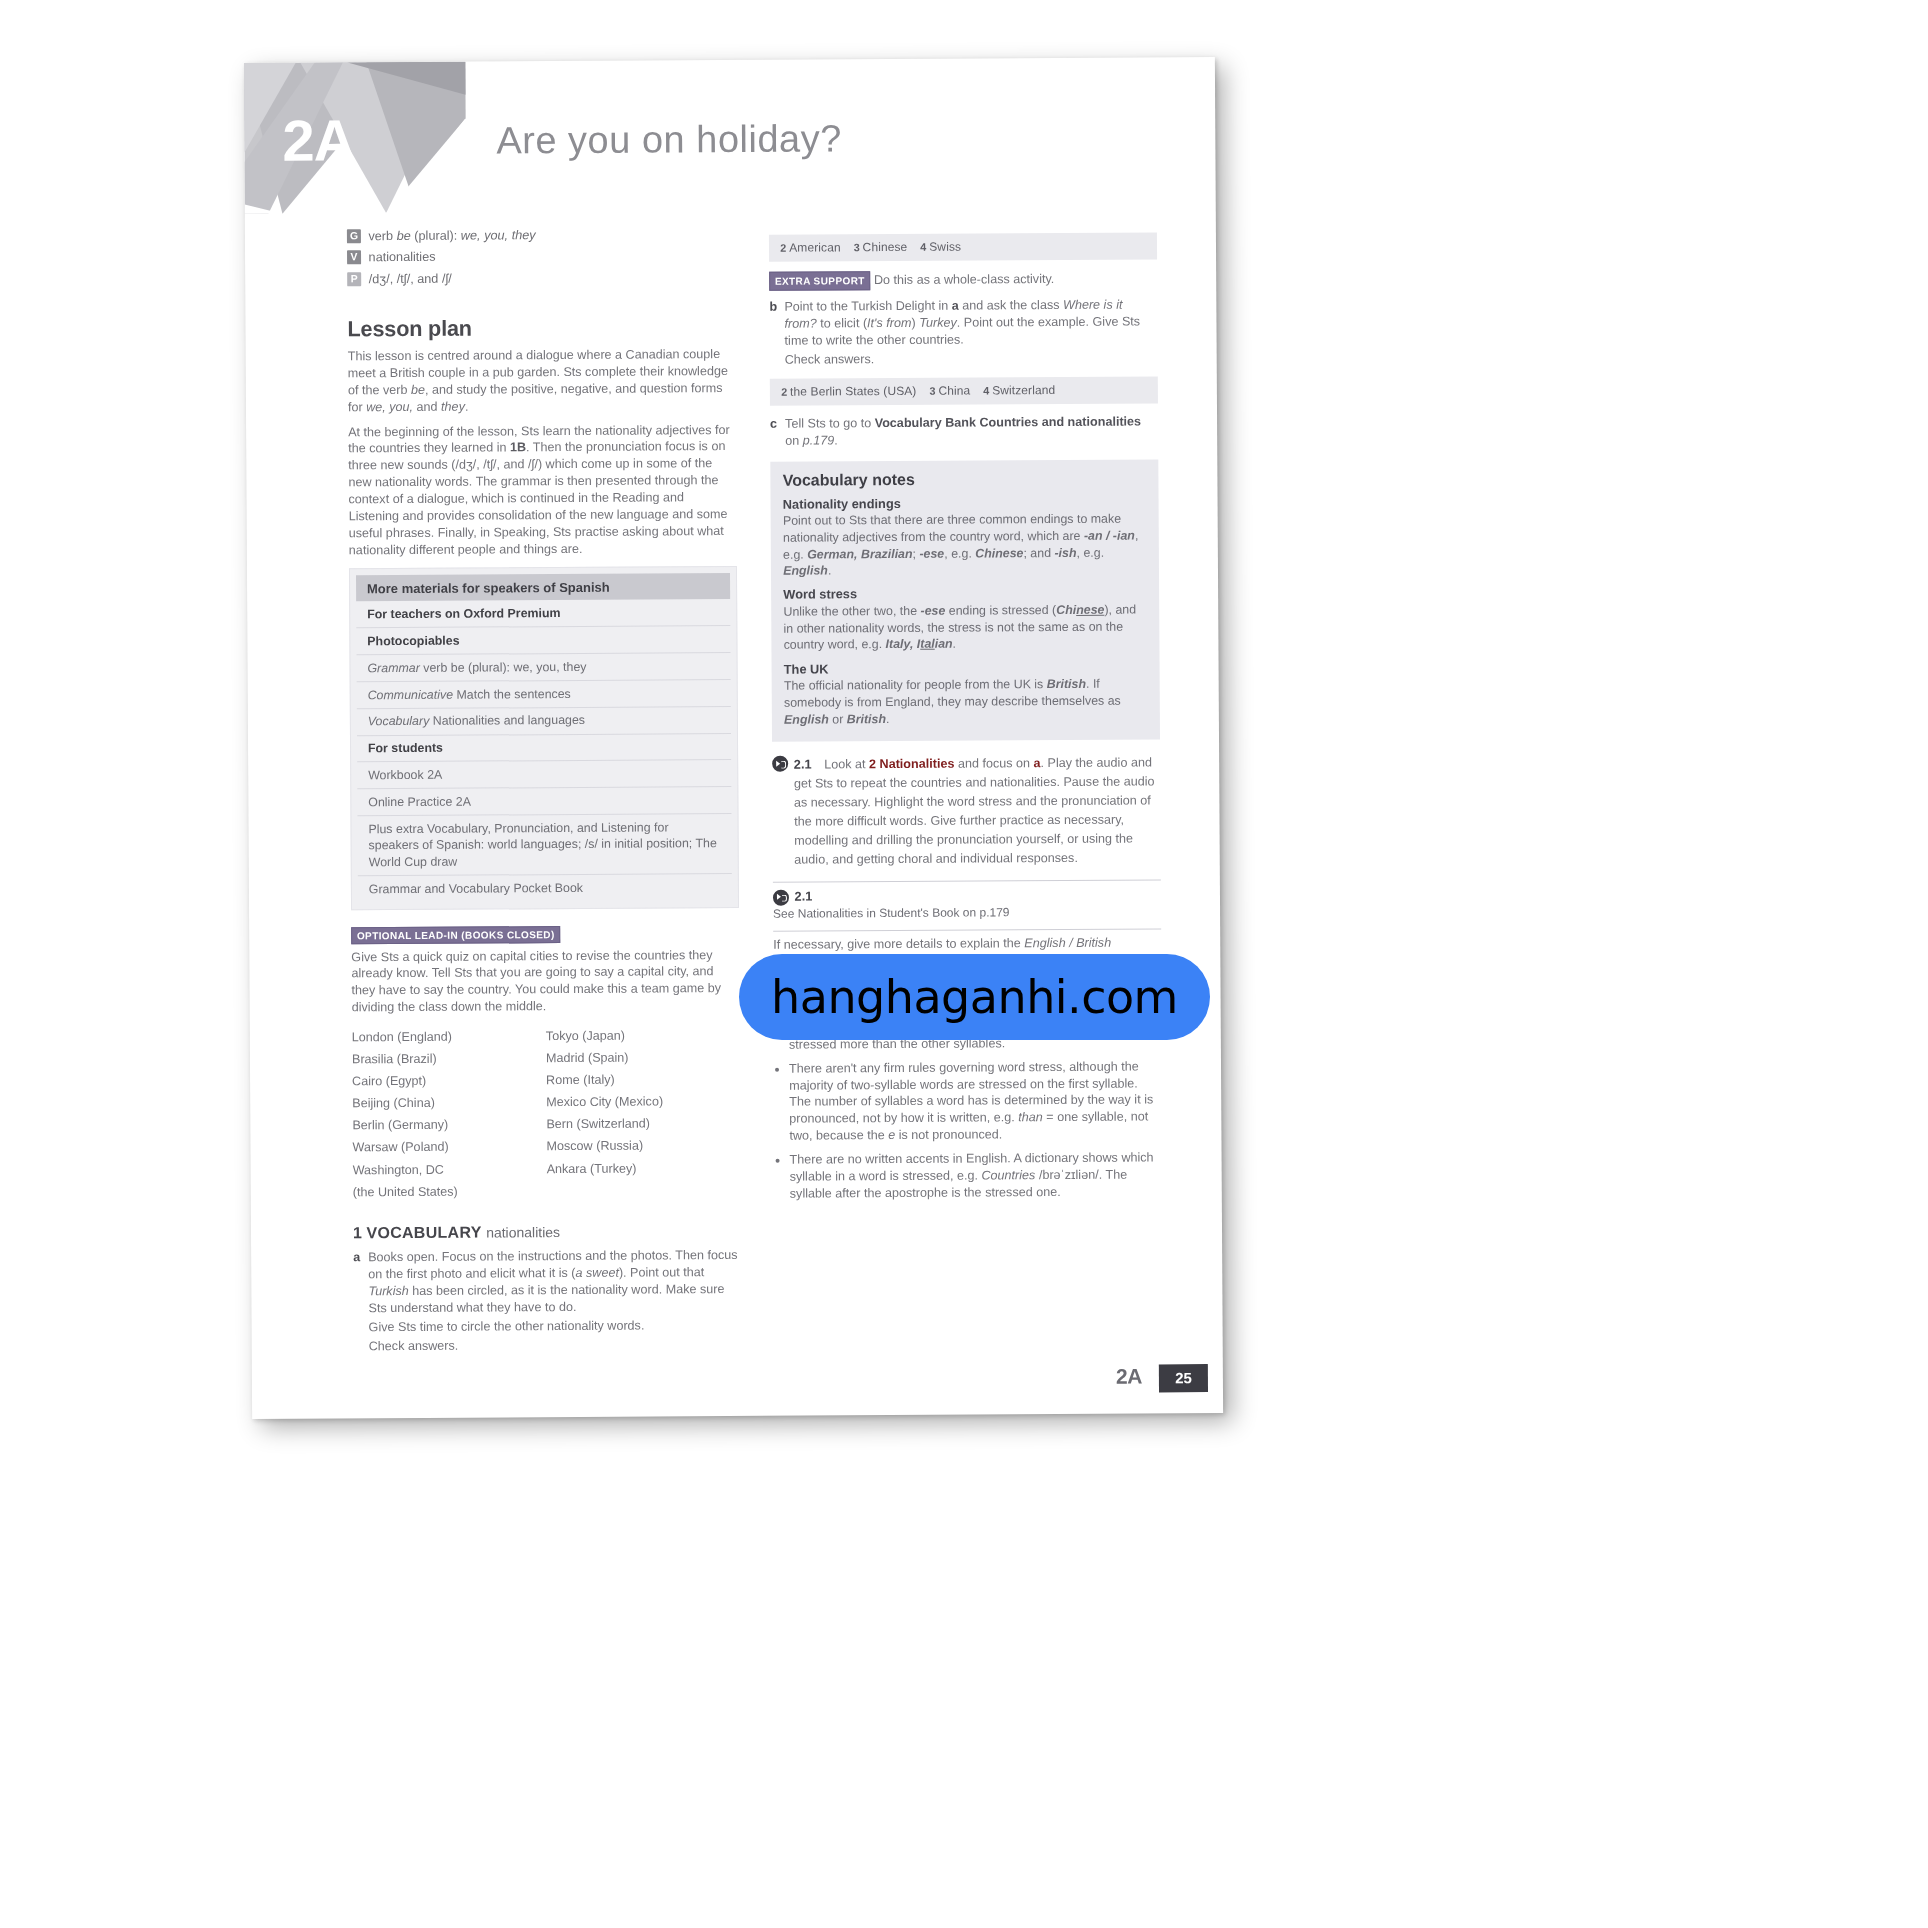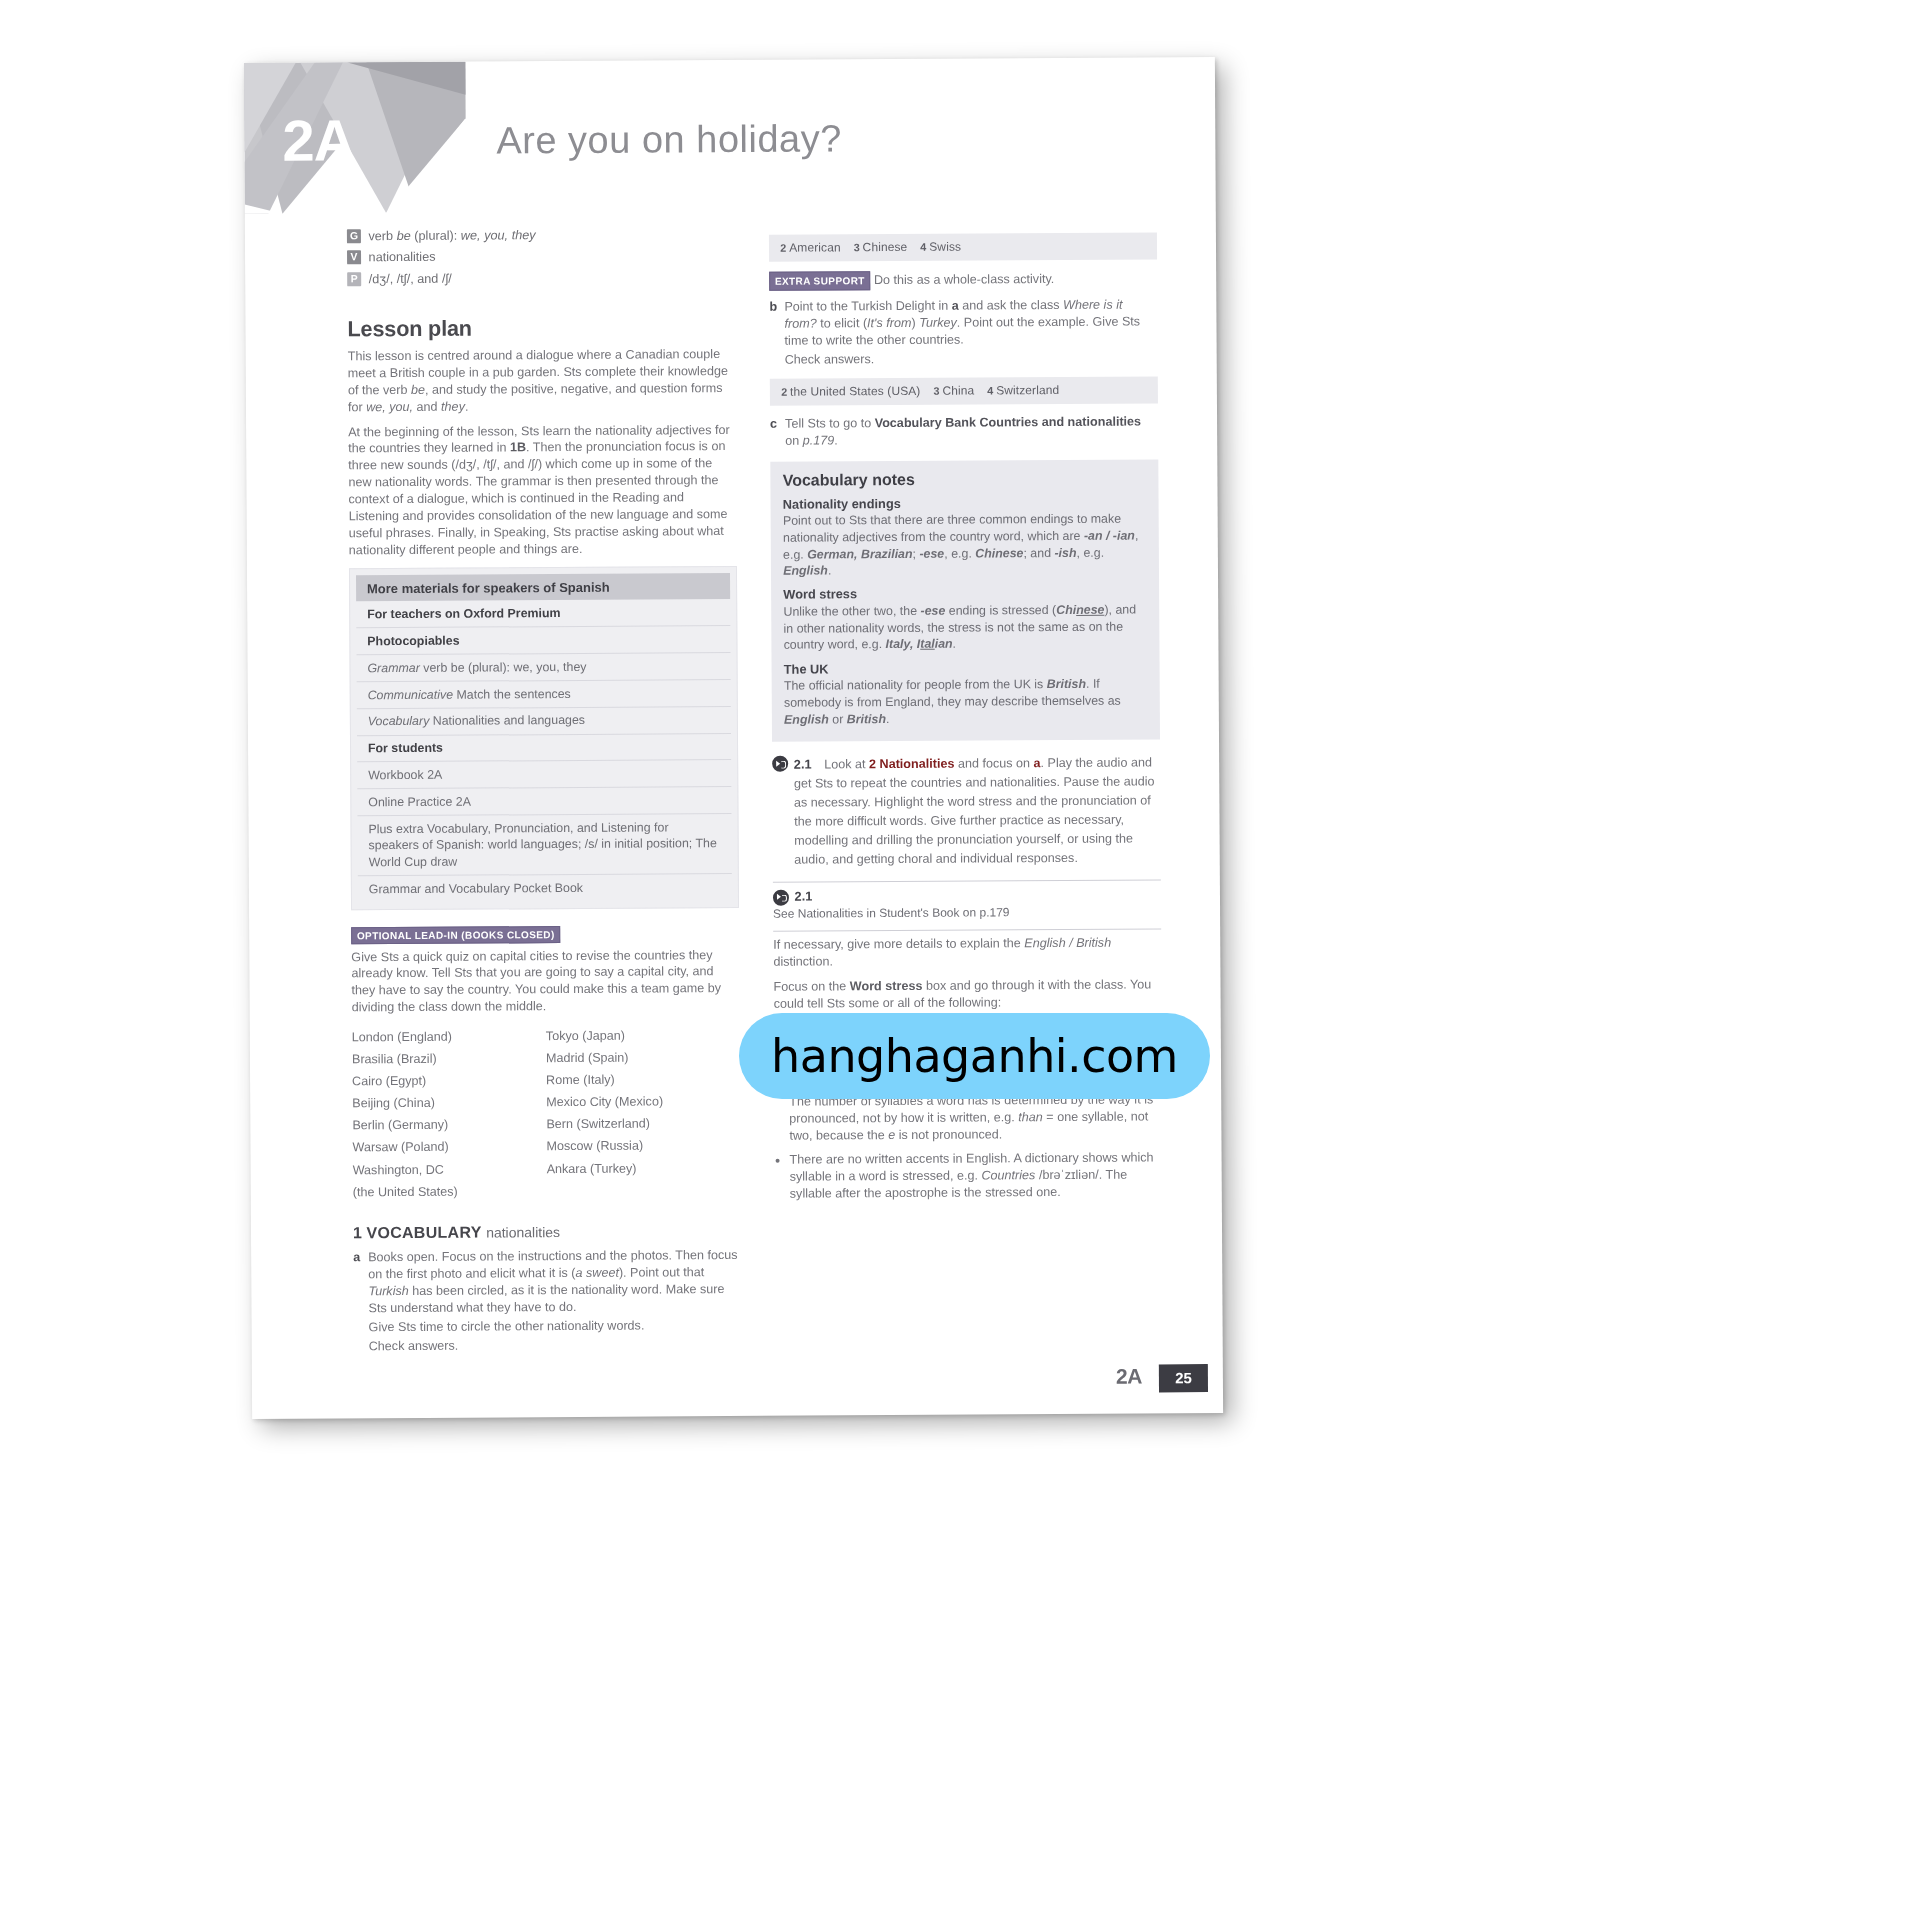--- a/index.html
+++ b/index.html
@@ -164,23 +164,23 @@
     font-size:21px;font-weight:bold;color:#6b6b72;letter-spacing:-0.5px;
   }
   .footer .pagebox{
     position:absolute;right:15px;bottom:0px;
     background:#3c3c43;color:#ffffff;font-size:15px;font-weight:bold;
     padding:5.6px 16px;
   }
 
   
   .watermark{
-    position:absolute;left:739px;top:1013px;
+    position:absolute;left:739px;top:954px;
     width:471px;height:86px;
-    background:#7dd3fc;border-radius:43px;
+    background:#3b82f6;border-radius:43px;
     display:flex;align-items:center;justify-content:center;
     box-shadow:0 0 0 0 rgba(0,0,0,0);
   }
   .watermark span{
     font-size:46px;color:#000000;letter-spacing:-0.5px;
     font-family:"DejaVu Sans", sans-serif;
   }
 </style>
 </head>
 <body>
@@ -298,21 +298,21 @@
 
       <div class="step">
         <div class="ltr">b</div>
         <div class="txt">
           <p><span>Point to the Turkish Delight in </span><b>a</b><span> and ask the class </span><i>Where is it from?</i><span> to elicit (</span><i>It's from</i><span>) </span><i>Turkey</i><span>. Point out the example. Give Sts time to write the other countries.</span></p>
           <p>Check answers.</p>
         </div>
       </div>
 
       <div class="ansbar">
-        <span class="k">2</span><span>the United States (USA)</span><span class="sp"></span><span class="k">3</span><span>China</span><span class="sp"></span><span class="k">4</span><span>Switzerland</span>
+        <span class="k">2</span><span>the Berlin States (USA)</span><span class="sp"></span><span class="k">3</span><span>China</span><span class="sp"></span><span class="k">4</span><span>Switzerland</span>
       </div>
 
       <div class="step">
         <div class="ltr">c</div>
         <div class="txt">
           <p><span>Tell Sts to go to </span><b>Vocabulary Bank Countries and nationalities</b><span> on </span><i>p.179</i><span>.</span></p>
         </div>
       </div>
 
       <div class="notebox">

